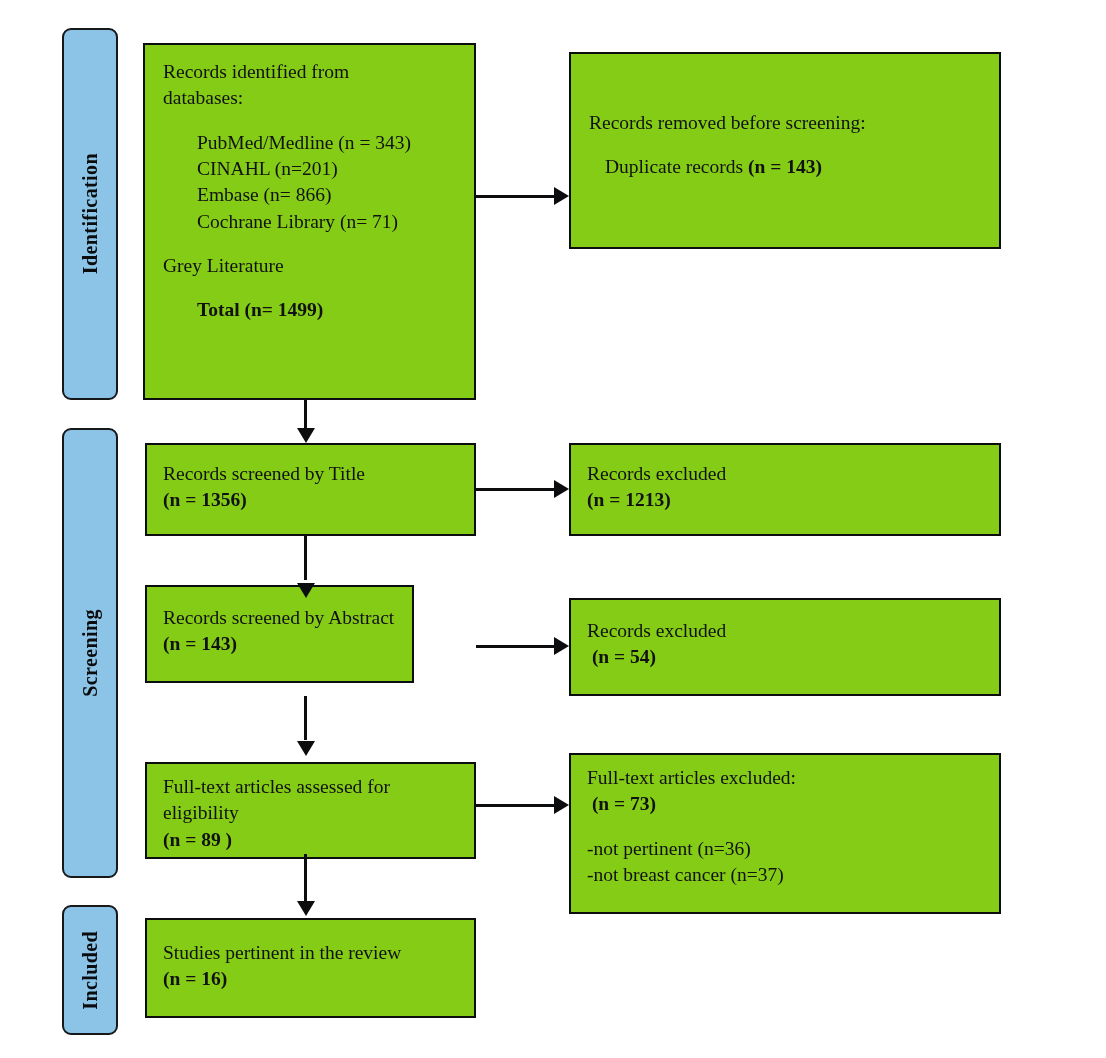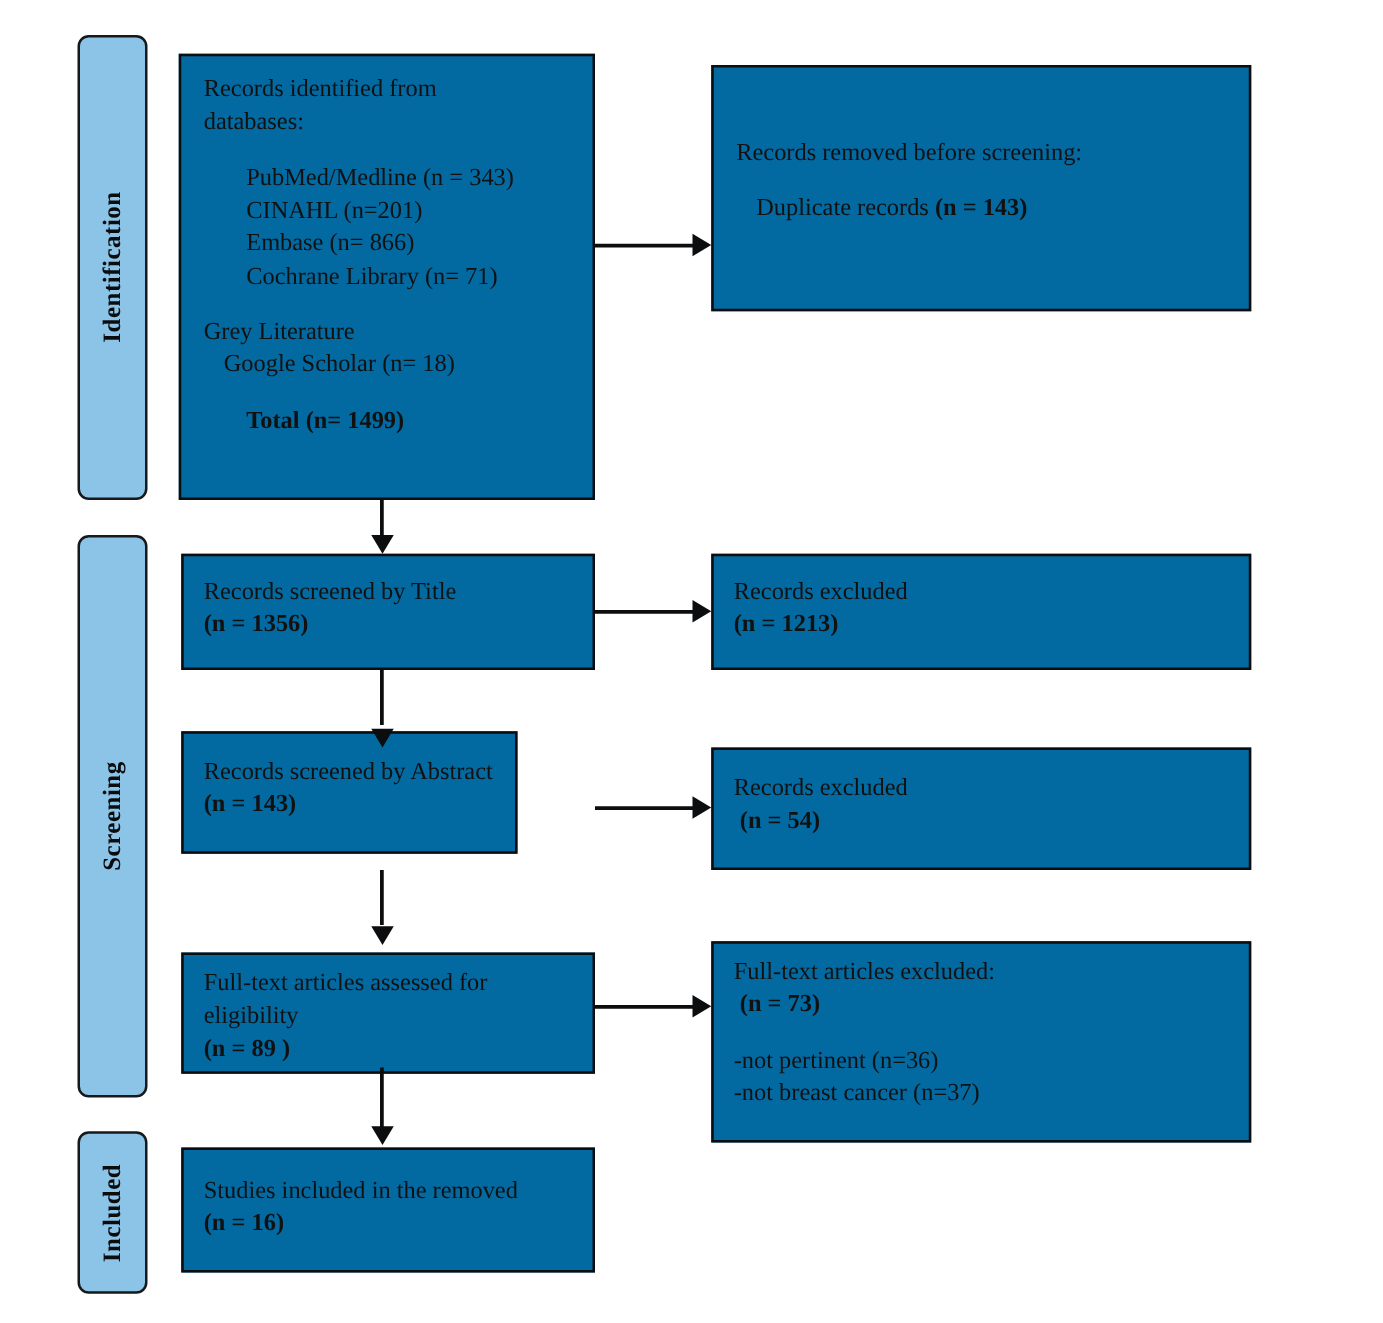--- a/index.html
+++ b/index.html
@@ -38,21 +38,21 @@
     font-size: 20px;
     letter-spacing: 0.4px;
     color: #0b0c0d;
     white-space: nowrap;
     font-family: "Liberation Serif", "DejaVu Serif", serif;
   }
 
   
   .flow-box {
     position: absolute;
-    background: #0369a1;
+    background: #84cc16;
     border: 2.5px solid #0c0d0e;
     box-sizing: border-box;
     padding: 10px 14px;
   }
   .box-text {
     font-size: 19.5px;
     line-height: 1.35;
     color: #111111;
     white-space: pre-wrap;
   }
@@ -113,21 +113,20 @@
   <div class="flow-box" style="left:143px; top:43px; width:333px; height:357px; padding:14px 18px;">
     <div class="box-text">Records identified from</div>
     <div class="box-text">databases:</div>
     <div class="spacer-md"></div>
     <div class="box-text indent">PubMed/Medline (n = 343)</div>
     <div class="box-text indent">CINAHL (n=201)</div>
     <div class="box-text indent">Embase (n= 866)</div>
     <div class="box-text indent">Cochrane Library (n= 71)</div>
     <div class="spacer-md"></div>
     <div class="box-text">Grey Literature</div>
-    <div class="box-text indent-sm">Google Scholar (n= 18)</div>
     <div class="spacer-md"></div>
     <div class="box-text indent bold">Total (n= 1499)</div>
   </div>
 
   <div class="flow-box" style="left:569px; top:52px; width:432px; height:197px; padding:0;">
     <div style="position:absolute; left:18px; top:56px; right:10px;">
       <div class="box-text">Records removed before screening:</div>
       <div class="spacer-md"></div>
       <div class="box-text indent-sm"><span>Duplicate records </span><span class="bold">(n = 143)</span></div>
     </div>
@@ -161,21 +160,21 @@
 
   <div class="flow-box" style="left:569px; top:753px; width:432px; height:161px; padding:10px 16px;">
     <div class="box-text">Full-text articles excluded:</div>
     <div class="box-text bold"> (n = 73)</div>
     <div class="spacer-md"></div>
     <div class="box-text">-not pertinent (n=36)</div>
     <div class="box-text">-not breast cancer (n=37)</div>
   </div>
 
   <div class="flow-box" style="left:145px; top:918px; width:331px; height:100px; padding:20px 16px;">
-    <div class="box-text">Studies included in the removed</div>
+    <div class="box-text">Studies pertinent in the review</div>
     <div class="box-text bold">(n = 16)</div>
   </div>
 
   <div class="h-line" style="left:476px; top:195px; width:80px;"></div>
   <div class="arrow-right" style="left:554px; top:187px;"></div>
 
   <div class="v-line" style="left:304px; top:400px; width:3px; height:30px;"></div>
   <div class="arrow-down" style="left:297px; top:428px;"></div>
 
   <div class="h-line" style="left:476px; top:488px; width:80px;"></div>

